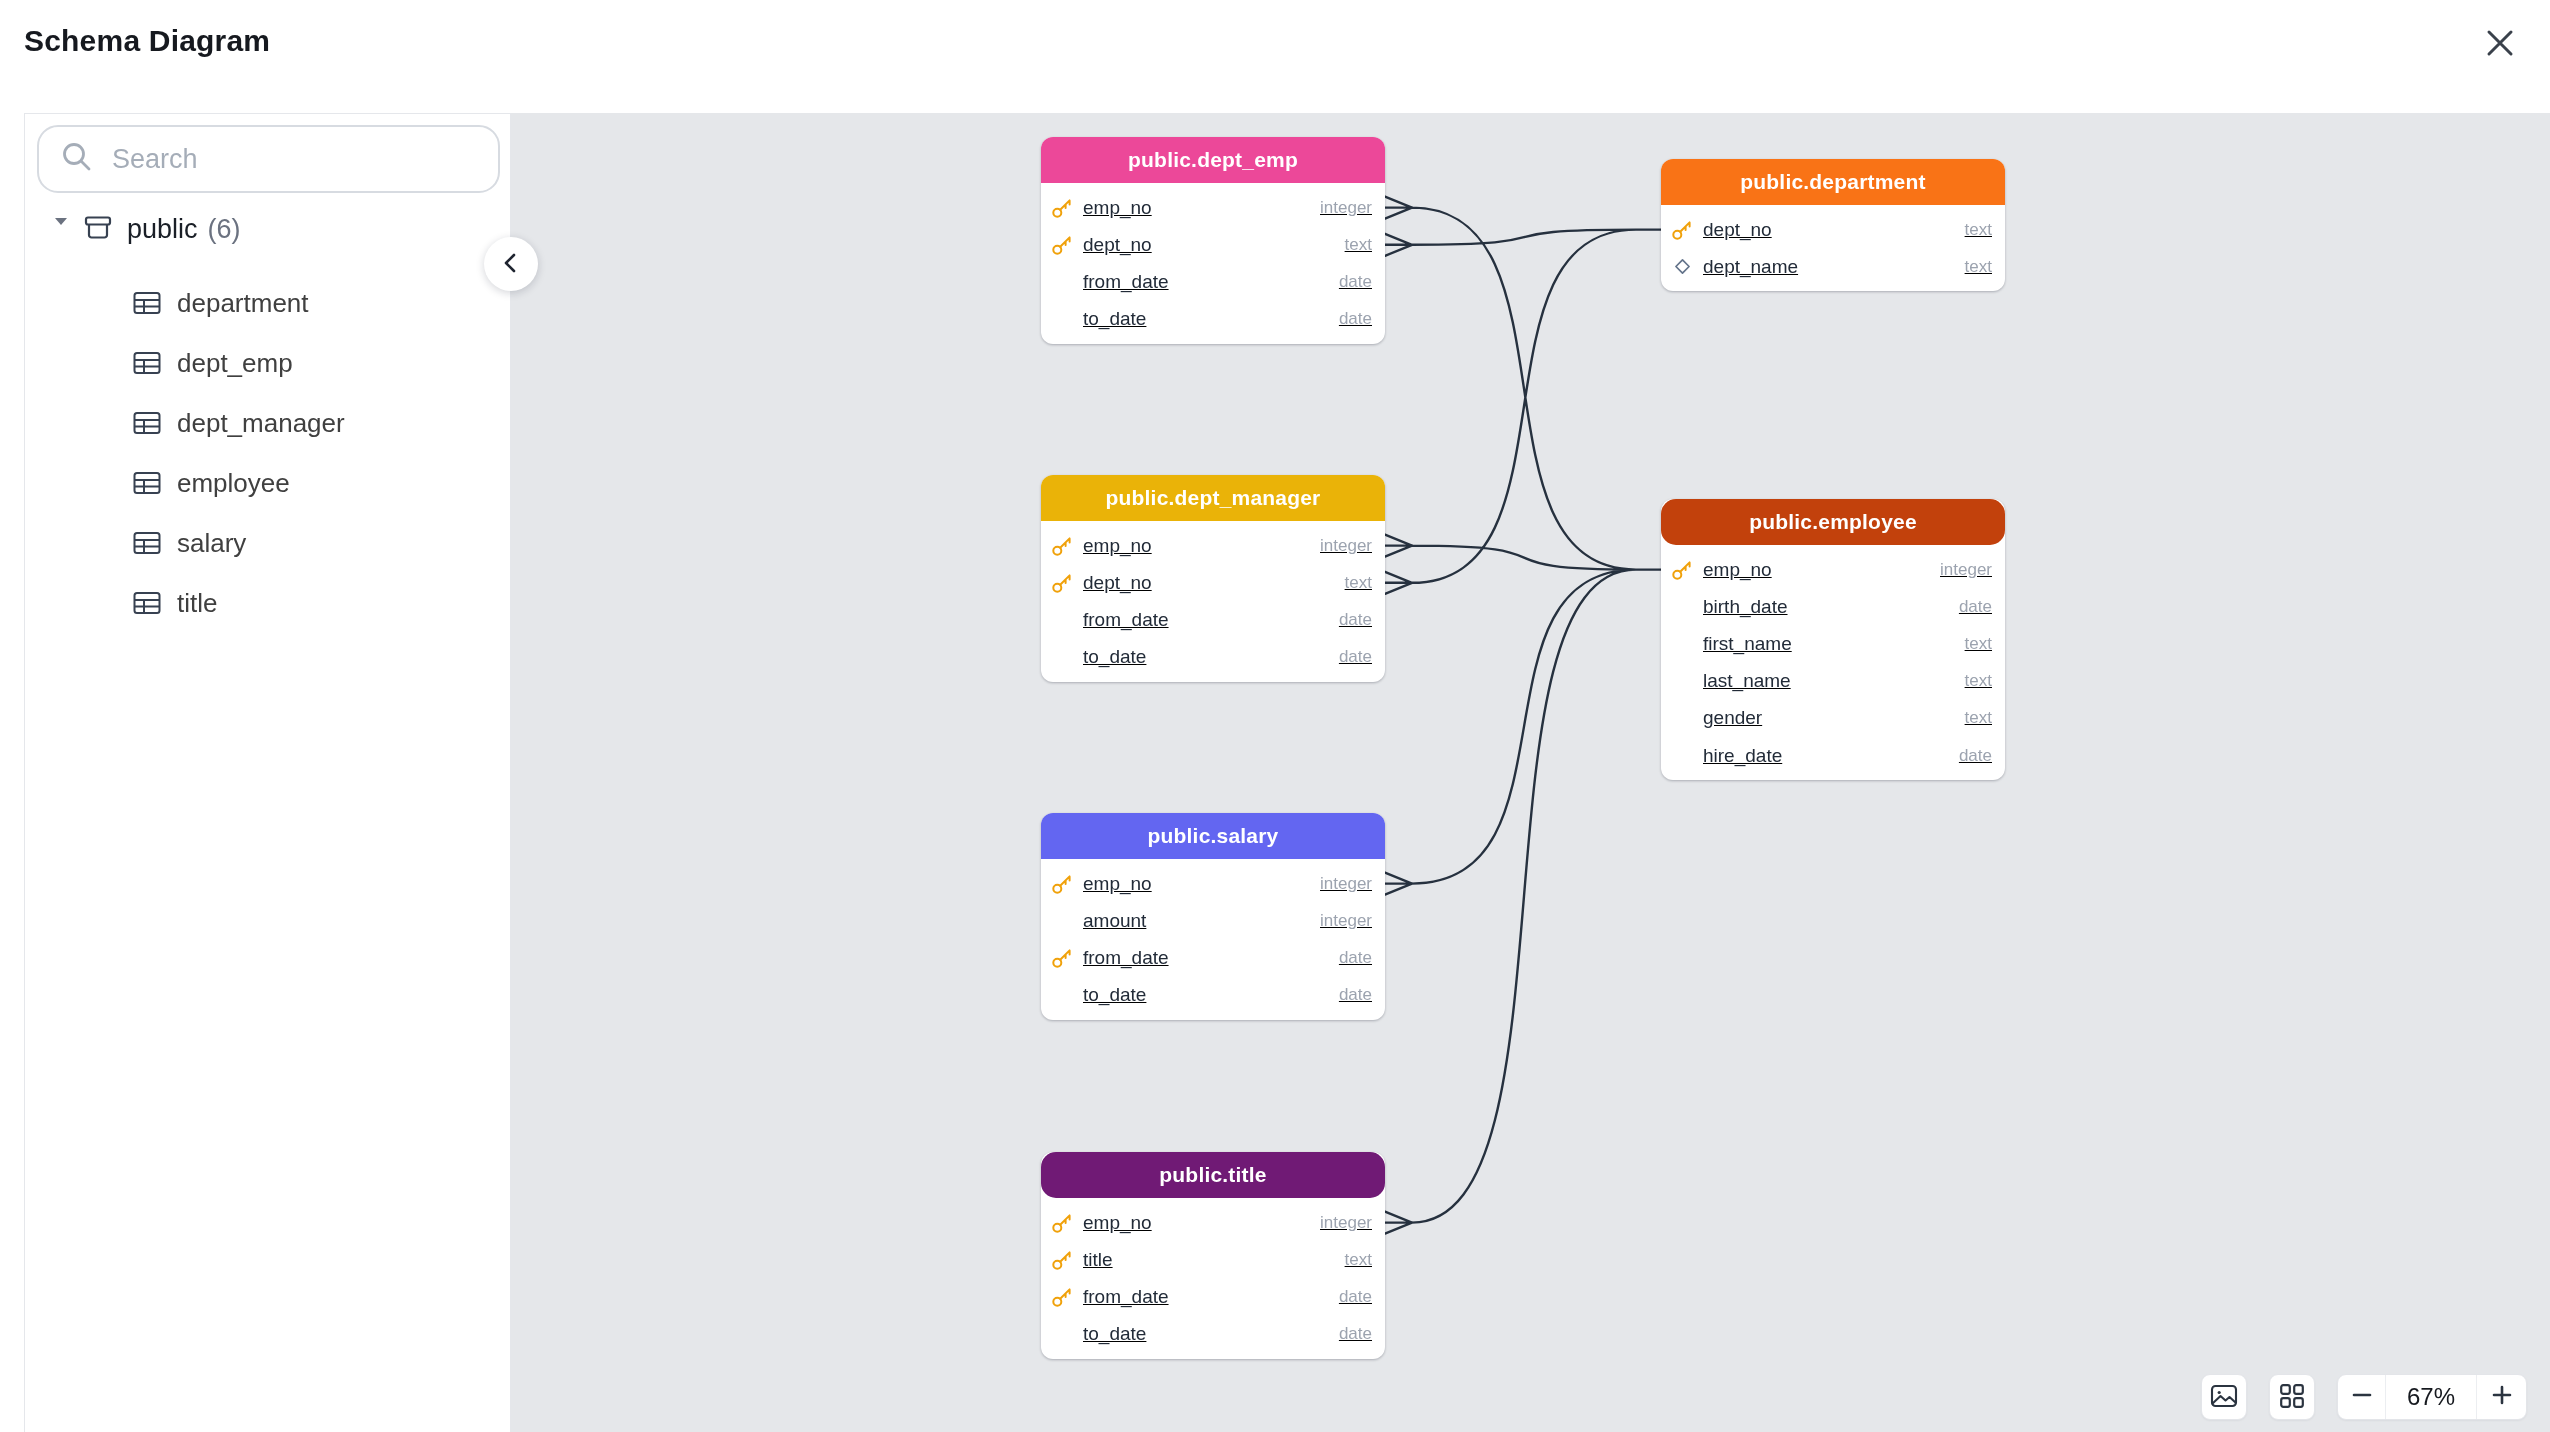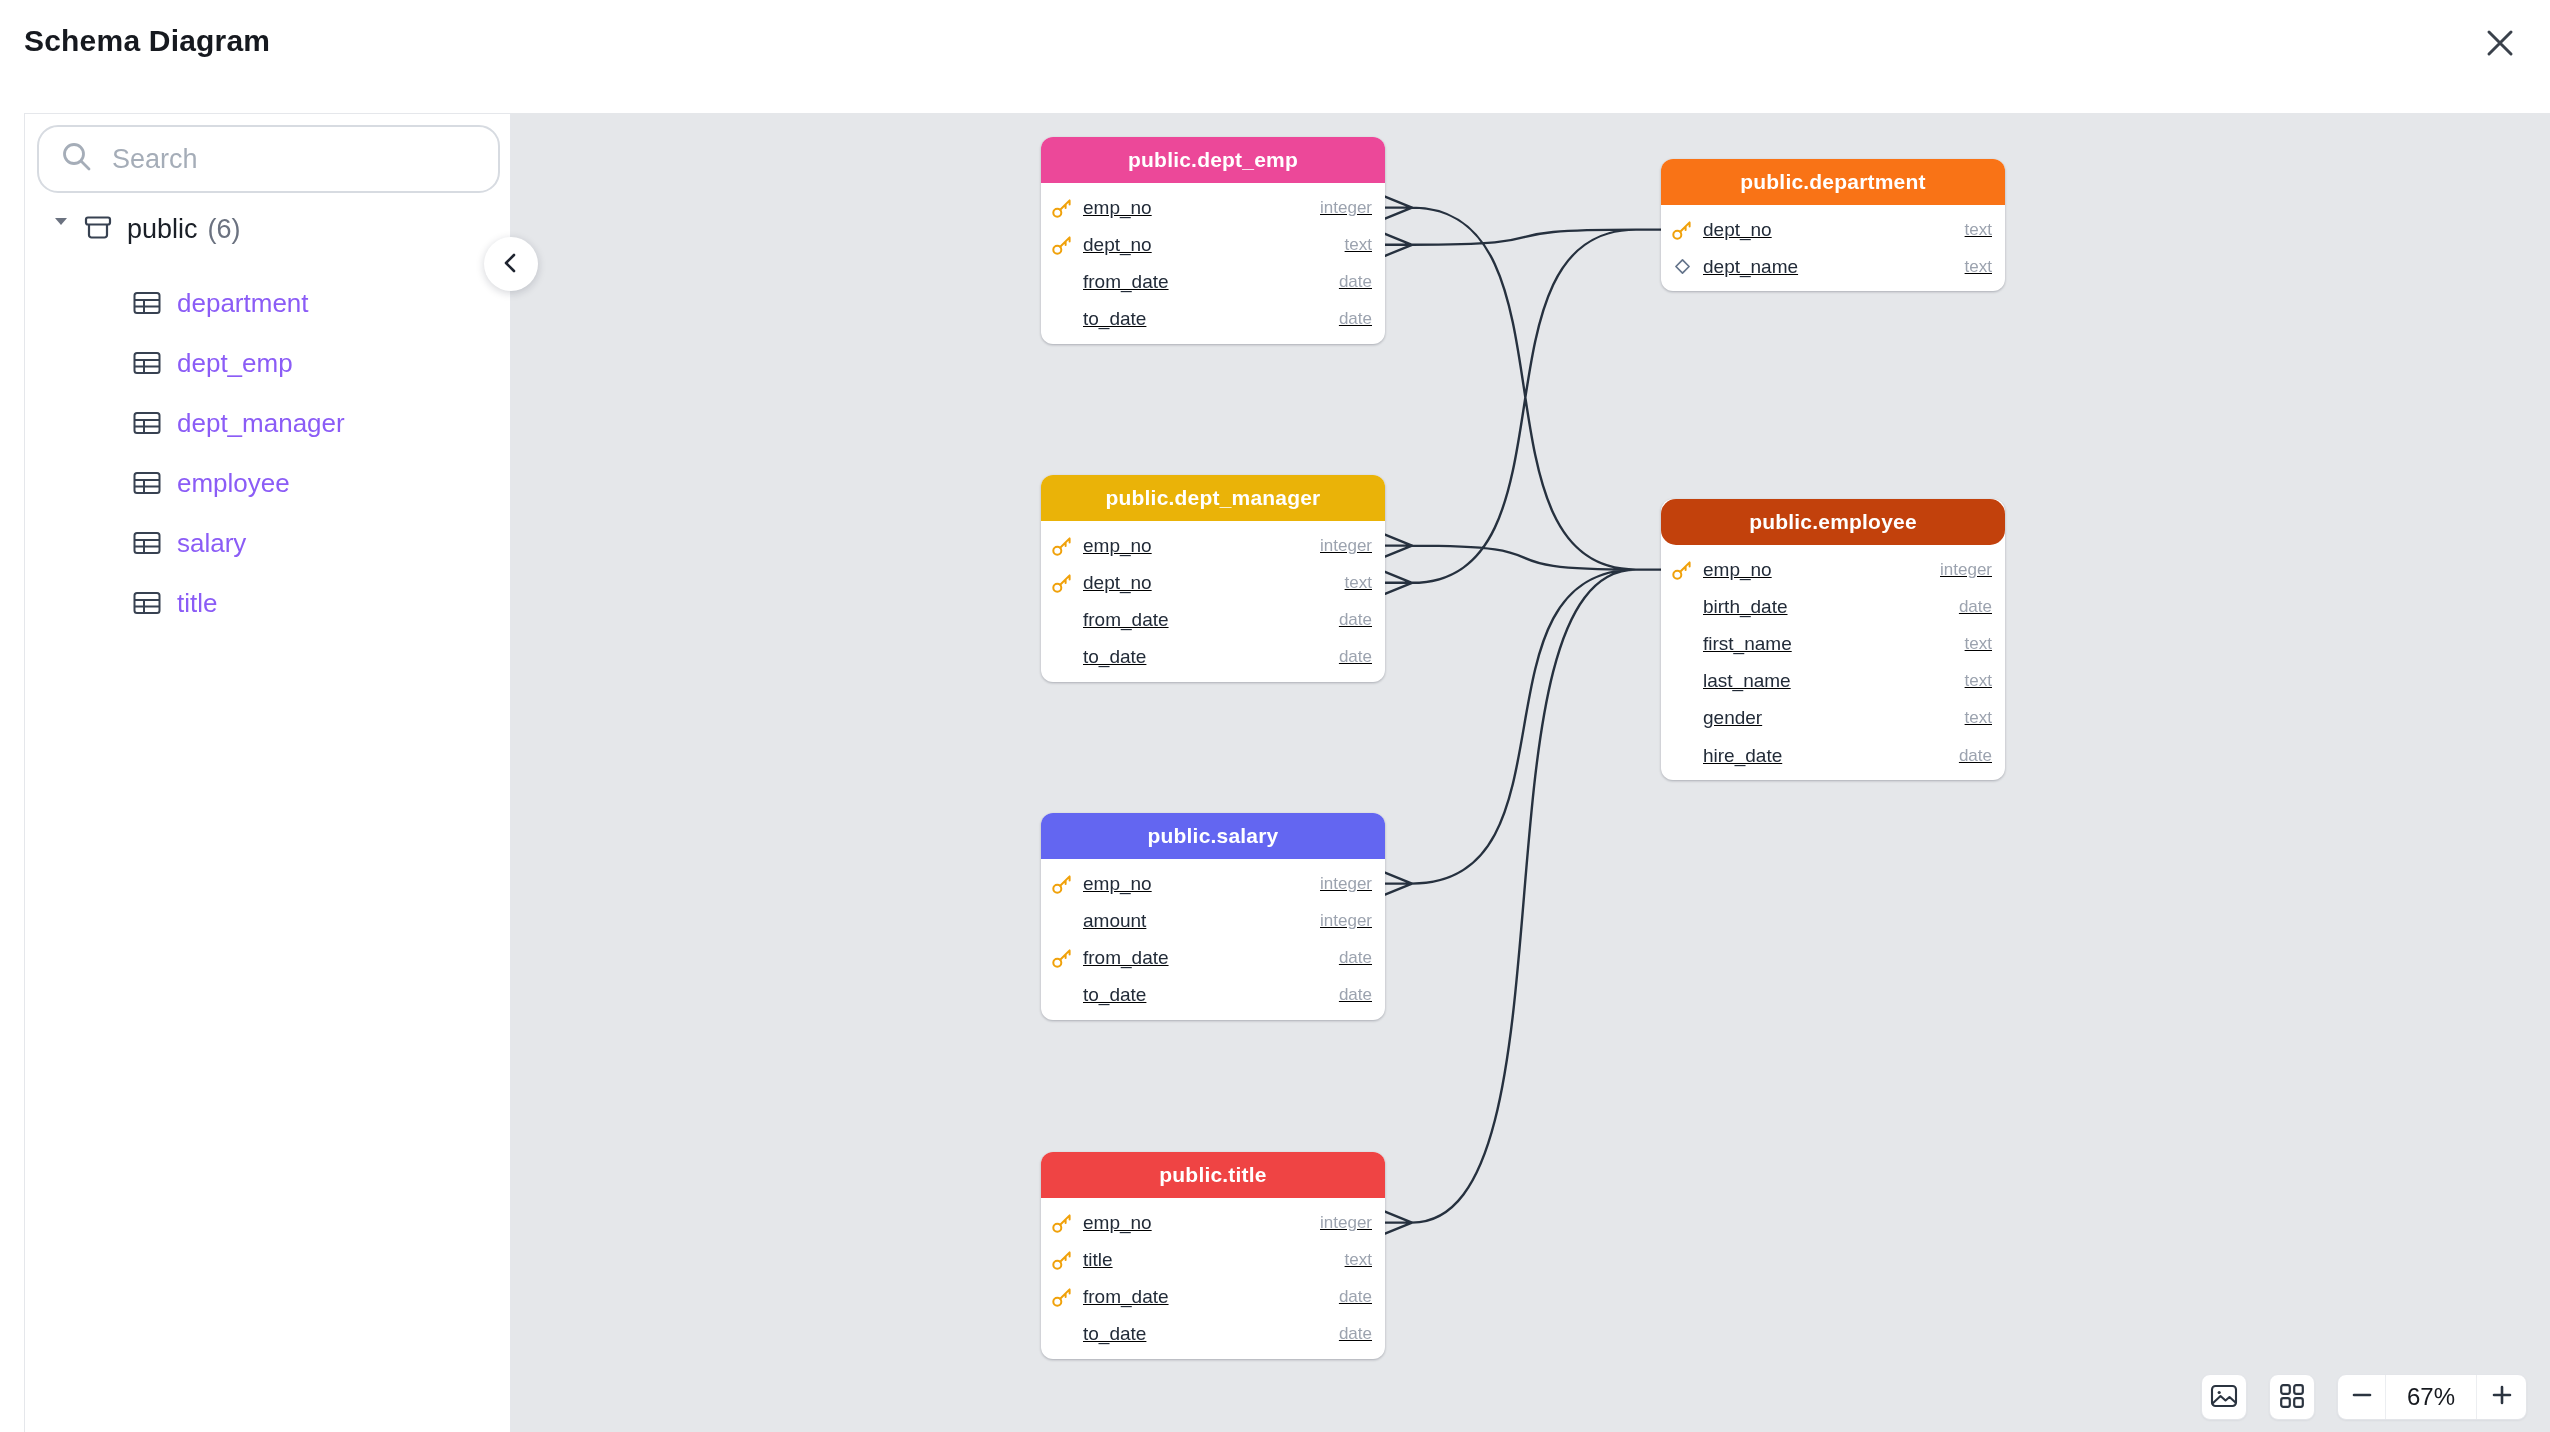--- a/index.html
+++ b/index.html
@@ -23,21 +23,21 @@
 
   .tree { position:absolute; left:0; top:100px; width:100%; }
   .tree-root { display:flex; align-items:flex-start; height:48px; padding-left:28px; cursor:pointer; }
   .tree-root .caret { width:16px; display:flex; }
   .tree-root .schema-ic { margin-left:14px; display:flex; }
   .tree-root .lbl { margin-left:14px; font-size:27px; color:#1a1f27; }
   .tree-root .cnt { margin-left:10px; font-size:27px; color:#6b7280; }
   .tree-items { margin-top:11px; }
   .tree-item { display:flex; align-items:center; height:60px; padding-left:108px; cursor:pointer; }
   .tree-item .t-ic { display:flex; }
-  .tree-item .lbl { margin-left:16px; font-size:26px; color:#8b5cf6; }
+  .tree-item .lbl { margin-left:16px; font-size:26px; color:#404040; }
 
   .collapse-btn { position:absolute; left:484px; top:237px; width:54px; height:54px; border-radius:50%;
                   background:#fff; box-shadow:0 2px 8px rgba(15,23,42,.18); border:none; z-index:6;
                   display:flex; align-items:center; justify-content:center; cursor:pointer; }
 
   
   .canvas { position:absolute; left:511px; top:113px; width:2039px; height:1319px; background:#e5e7ea; overflow:hidden; }
   .relations-svg { position:absolute; left:0; top:0; z-index:1; }
 
   .table-card { position:absolute; width:344px; border-radius:12px; background:#fff; z-index:2;
@@ -340,21 +340,21 @@
                      <span class="tp">date</span>
           </div>
           <div class="col-row">
             <span class="ic"></span>
                      <span class="nm">to_date</span>
                      <span class="tp">date</span>
           </div>
         </div>
       </div>
       <div class="table-card" style="left: 530px; top: 1039px;">
-        <div class="hd" style="background: #ef4444;">public.title</div>
+        <div class="hd" style="background: #701a75; border-radius: 15px;">public.title</div>
         <div class="bd">
           <div class="col-row">
             <span class="ic">
               <svg width="22" height="22" viewBox="0 0 22 22" fill="none" stroke="#f0a10a" stroke-width="2" stroke-linecap="round">
           <circle cx="6.3" cy="15.7" r="4"></circle>
           <path d="M9.2 12.8 L18.6 3.4 M18.6 3.4 L18.6 7.4 M14.6 7.4 L14.6 11"></path>
         </svg>
             </span>
                      <span class="nm">emp_no</span>
                      <span class="tp">integer</span>

